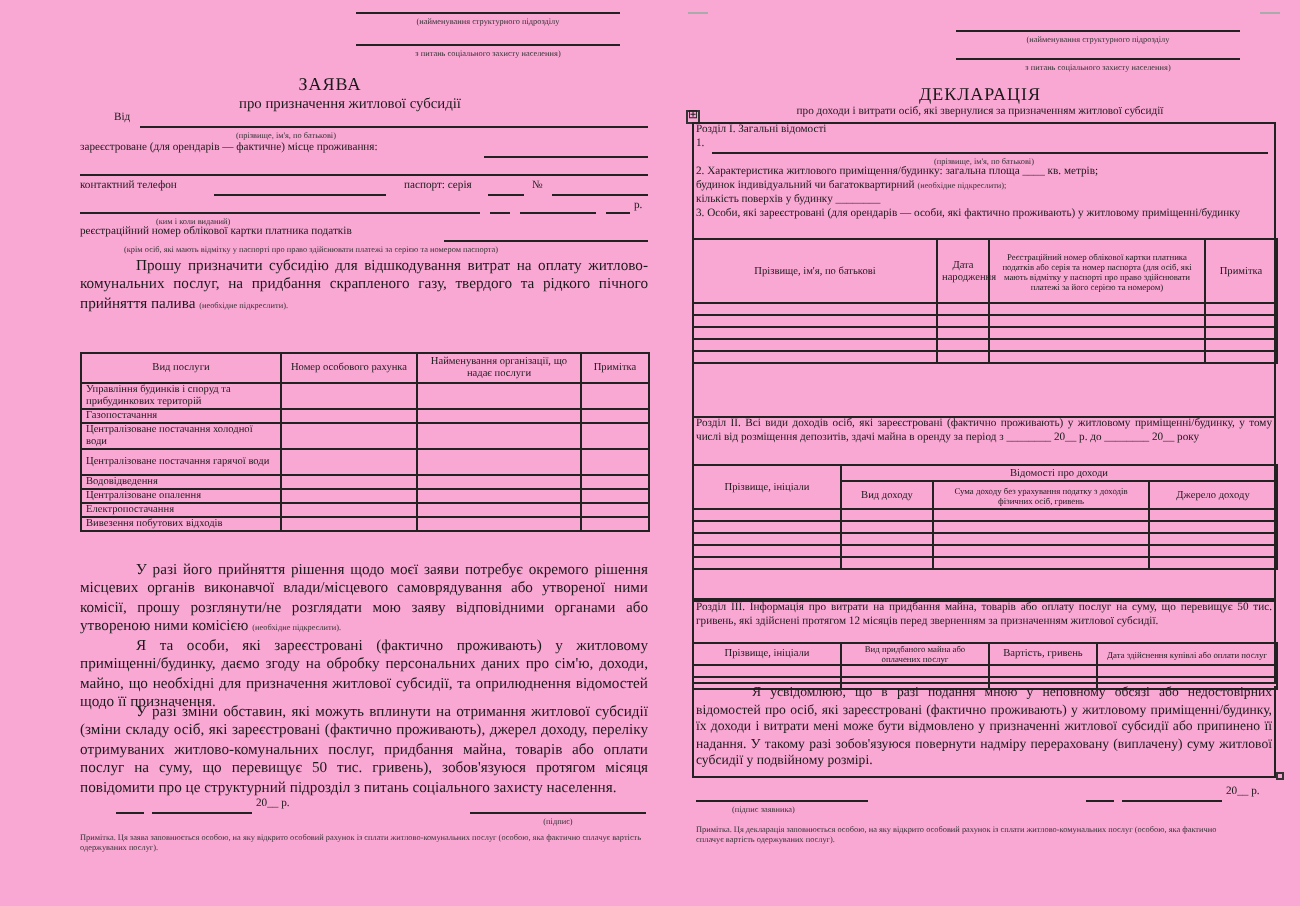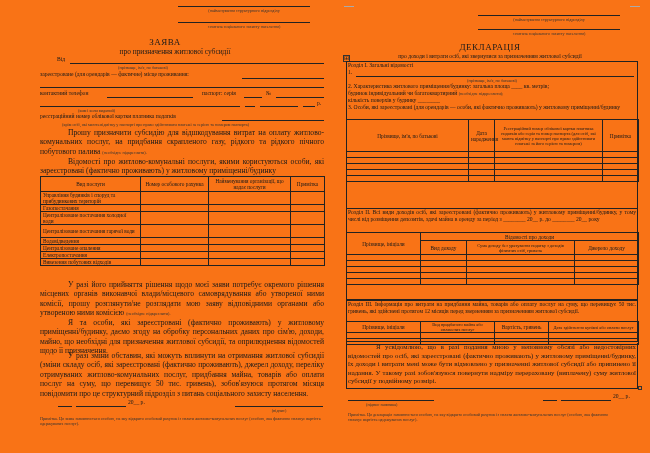--- a/index.html
+++ b/index.html
@@ -1,18 +1,18 @@
 <!DOCTYPE html>
 <html><head>
 <meta charset="utf-8">
 <style>
   * { box-sizing: border-box; margin: 0; padding: 0; }
   html, body { width: 650px; height: 453px; overflow: hidden; background: #ffffff; }
   body { font-family: "Liberation Serif", serif; color: #1a1a1a; position: relative; }
-  .page { position: absolute; top: 0; height: 453px; background: #f97316; overflow: hidden; }
+  .page { position: absolute; top: 0; height: 453px; background: #f9a8d4; overflow: hidden; }
   #left { left: 0; width: 330px; }
   #right { left: 330px; width: 320px; font-family: Liberation Serif, serif; }
   .abs { position: absolute; }
   .tiny { font-size: 4.2px; line-height: 5px; color: #333; }
   .small { font-size: 5.6px; line-height: 7px; }
   .body { font-size: 7.6px; line-height: 9.4px; text-align: justify; }
   .center { text-align: center; }
   .hr { position: absolute; border-top: 1px solid #222; height: 0; }
   table.grid { border-collapse: collapse; position: absolute; table-layout: fixed; }
   table.grid td, table.grid th { border: 1px solid #222; font-weight: normal; font-size: 5.3px; line-height: 6px; padding: 0 2px; vertical-align: middle; }
@@ -56,25 +56,24 @@
   <div class="hr" style="left:260px; top:106px; width:38px;"></div>
   <div class="hr" style="left:303px; top:106px; width:12px;"></div>
   <div class="abs small" style="left:317px; top:100px;">р.</div>
   <div class="abs tiny" style="left:78px; top:108px;">(ким і коли виданий)</div>
 
   <div class="abs small" style="left:40px; top:113px;">реєстраційний номер облікової картки платника податків</div>
   <div class="hr" style="left:222px; top:120px; width:102px;"></div>
   <div class="abs tiny" style="left:62px; top:122px;">(крім осіб, які мають відмітку у паспорті про право здійснювати платежі за серією та номером паспорта)</div>
 
   <div class="abs body indent" style="left:40px; top:128px; width:284px;">
-    <span>Прошу призначити субсидію для відшкодування витрат на оплату житлово-комунальних послуг, на придбання скрапленого газу, рідкого та рідкого пічного побутового палива</span>
+    <span>Прошу призначити субсидію для відшкодування витрат на оплату житлово-комунальних послуг, на придбання скрапленого газу, твердого та рідкого пічного прийняття палива</span>
     <span class="tiny">(необхідне підкреслити).</span>
   </div>
 
-  <div class="abs body indent" style="left:40px; top:157px; width:284px;">Відомості про житлово-комунальні послуги, якими користуються особи, які зареєстровані (фактично проживають) у житловому приміщенні/будинку</div>
 
   <table class="grid" style="left:40px; top:176px; width:284px;">
     <colgroup>
         <col style="width:100px">
         <col style="width:68px">
         <col style="width:82px">
         <col style="width:34px">
       </colgroup>
     <tbody>
         <tr style="height:15px">

